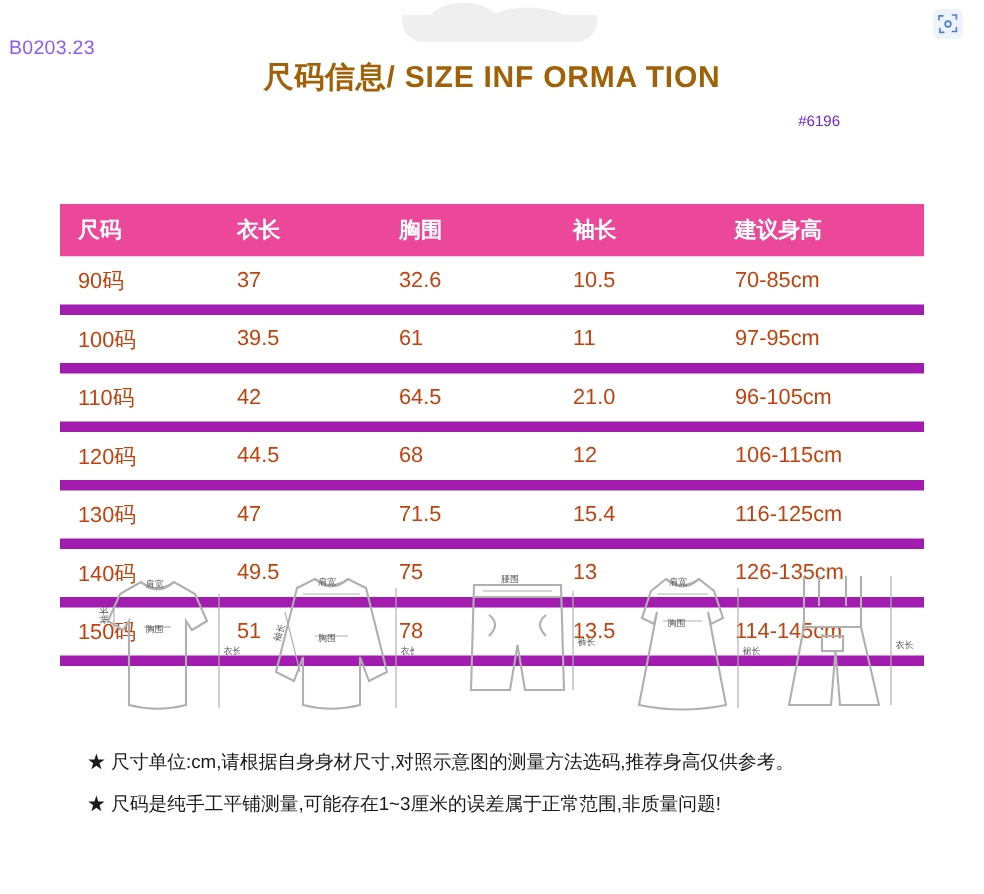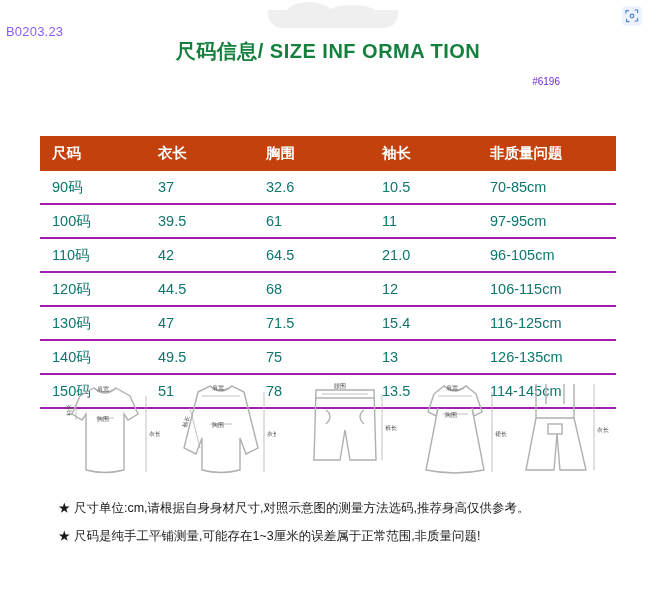--- a/index.html
+++ b/index.html
@@ -76,54 +76,54 @@
     border-radius: 50%;
   }
   .title {
     position: absolute;
     left: 0;
     top: 38px;
     width: 656px;
     text-align: center;
     font-size: 20px;
     font-weight: 600;
-    color: #15803d;
+    color: #a16207;
     letter-spacing: 0.5px;
   }
   .model-no {
     position: absolute;
     right: 96px;
     top: 76px;
     font-size: 10px;
     color: #6d28d9;
   }
   table.size-table {
     position: absolute;
     left: 40px;
     top: 136px;
     width: 576px;
     border-collapse: collapse;
     font-size: 14px;
   }
   table.size-table th {
-    background: #c2410c;
+    background: #ec4899;
     color: #ffffff;
     font-weight: 600;
     font-size: 14.5px;
     text-align: left;
     padding: 8px 0 8px 12px;
     height: 18px;
     border: none;
   }
   table.size-table td {
     padding: 5px 0 5px 12px;
     height: 22px;
-    border-bottom: 2px solid #a21caf;
+    border-bottom: 7px solid #a21caf;
     font-size: 14.5px;
-    color: #0f766e;
+    color: #c2410c;
     background: #ffffff;
   }
   table.size-table tr:first-child td {
     border-top: none;
   }
   .col-1 { width: 94px; }
   .col-2 { width: 96px; }
   .col-3 { width: 104px; }
   .col-4 { width: 96px; }
   .col-5 { width: auto; }
@@ -177,21 +177,21 @@
 
   <div class="model-no">#6196</div>
 
   <table class="size-table">
     <thead>
       <tr>
         <th class="col-1">尺码</th>
         <th class="col-2">衣长</th>
         <th class="col-3">胸围</th>
         <th class="col-4">袖长</th>
-        <th class="col-5">非质量问题</th>
+        <th class="col-5">建议身高</th>
       </tr>
     </thead>
     <tbody>
       <tr>
         <td>90码</td>
         <td>37</td>
         <td>32.6</td>
         <td>10.5</td>
         <td>70-85cm</td>
       </tr>

